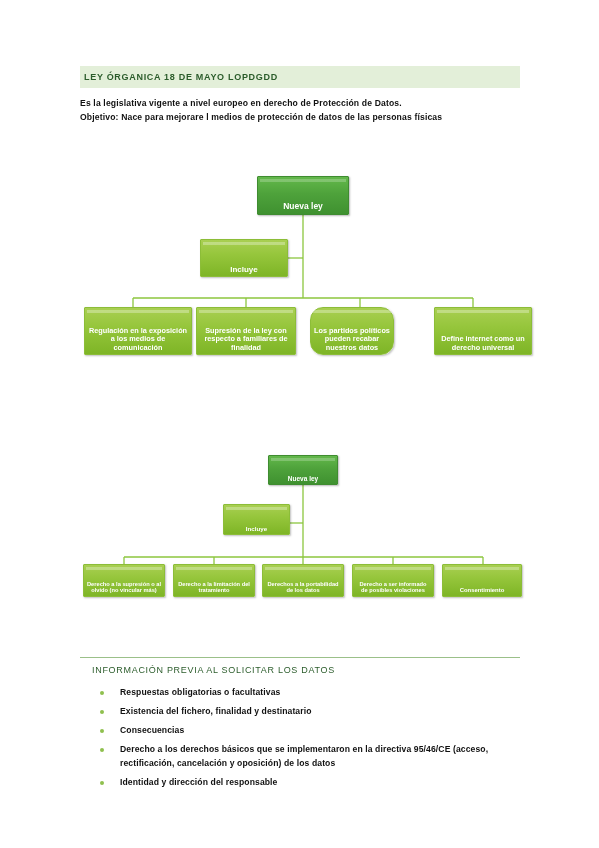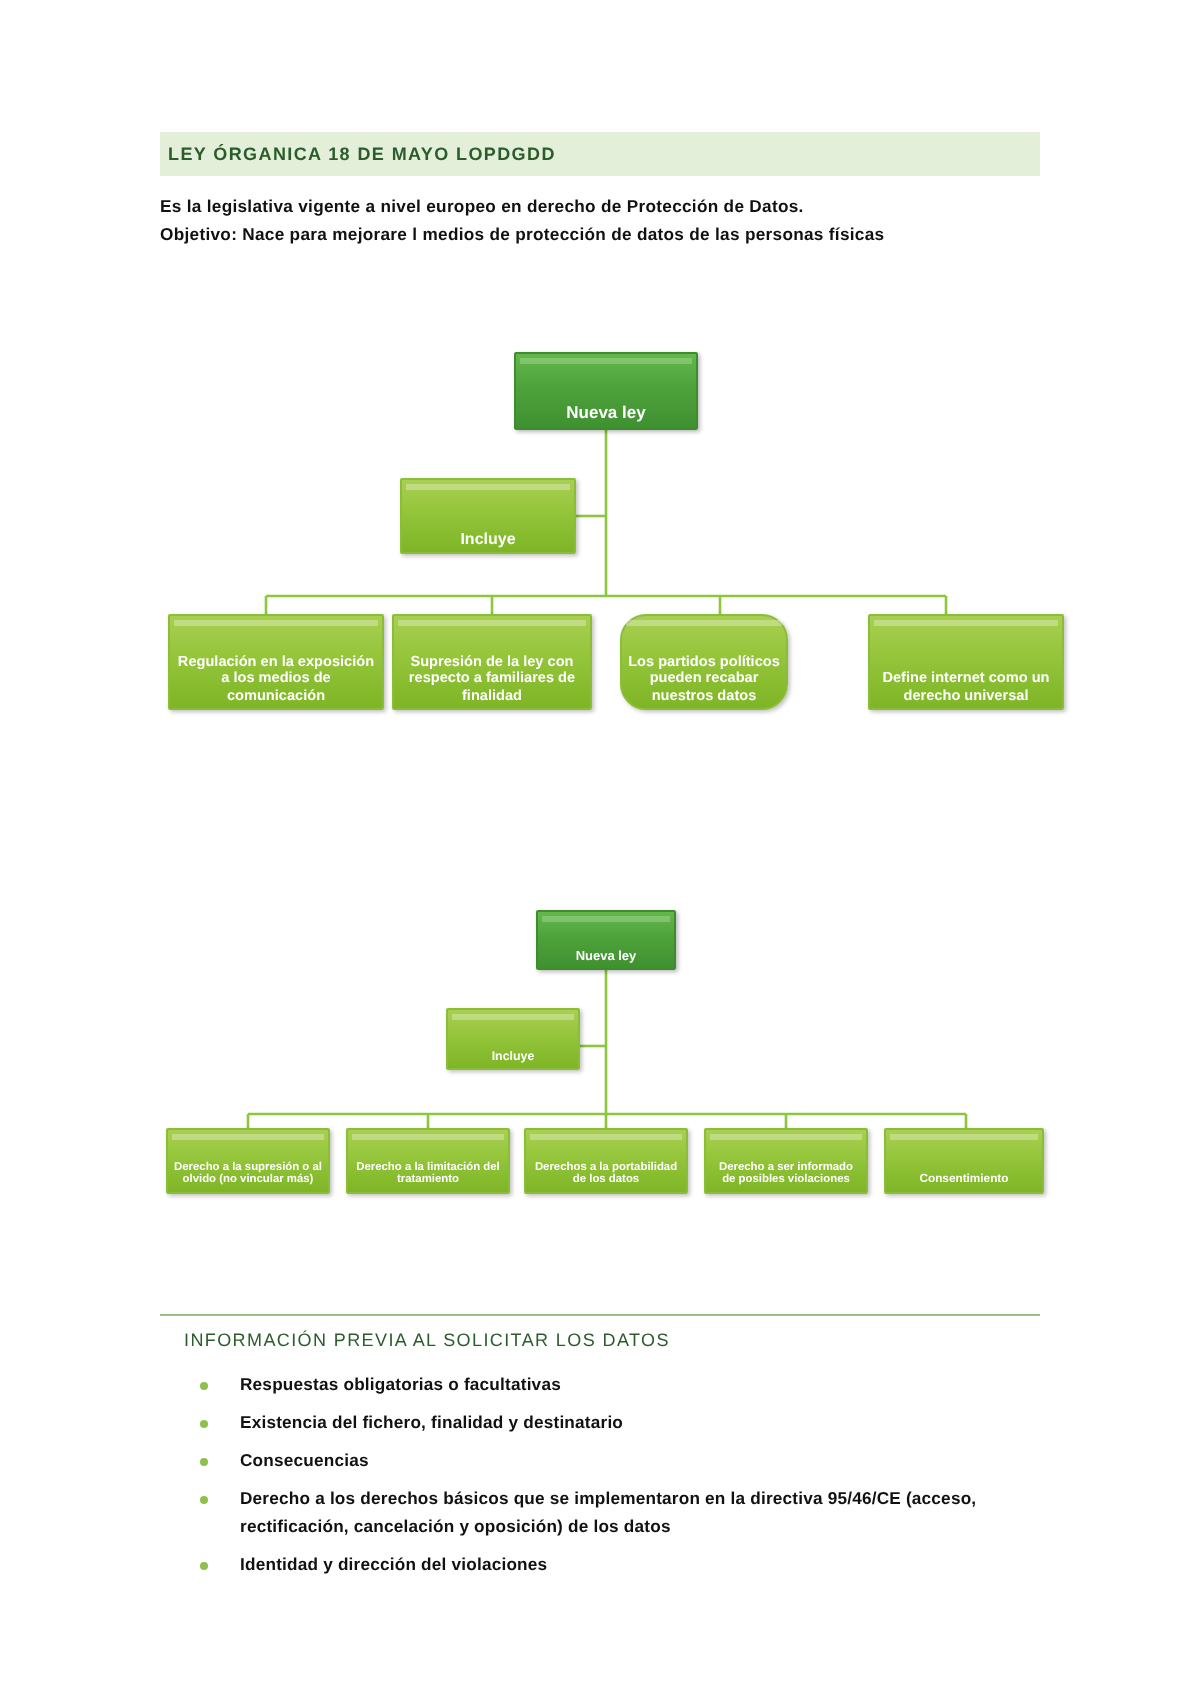--- a/index.html
+++ b/index.html
@@ -278,17 +278,17 @@
     <li class="bullet-item">
       <span class="bullet-dot"></span>
       <span>Consecuencias</span>
     </li>
     <li class="bullet-item">
       <span class="bullet-dot"></span>
       <span>Derecho a los derechos básicos que se implementaron en la directiva 95/46/CE (acceso, rectificación, cancelación y oposición) de los datos</span>
     </li>
     <li class="bullet-item">
       <span class="bullet-dot"></span>
-      <span>Identidad y dirección del violaciones</span>
+      <span>Identidad y dirección del responsable</span>
     </li>
   </ul>
 
 </div>
 
 </body></html>

